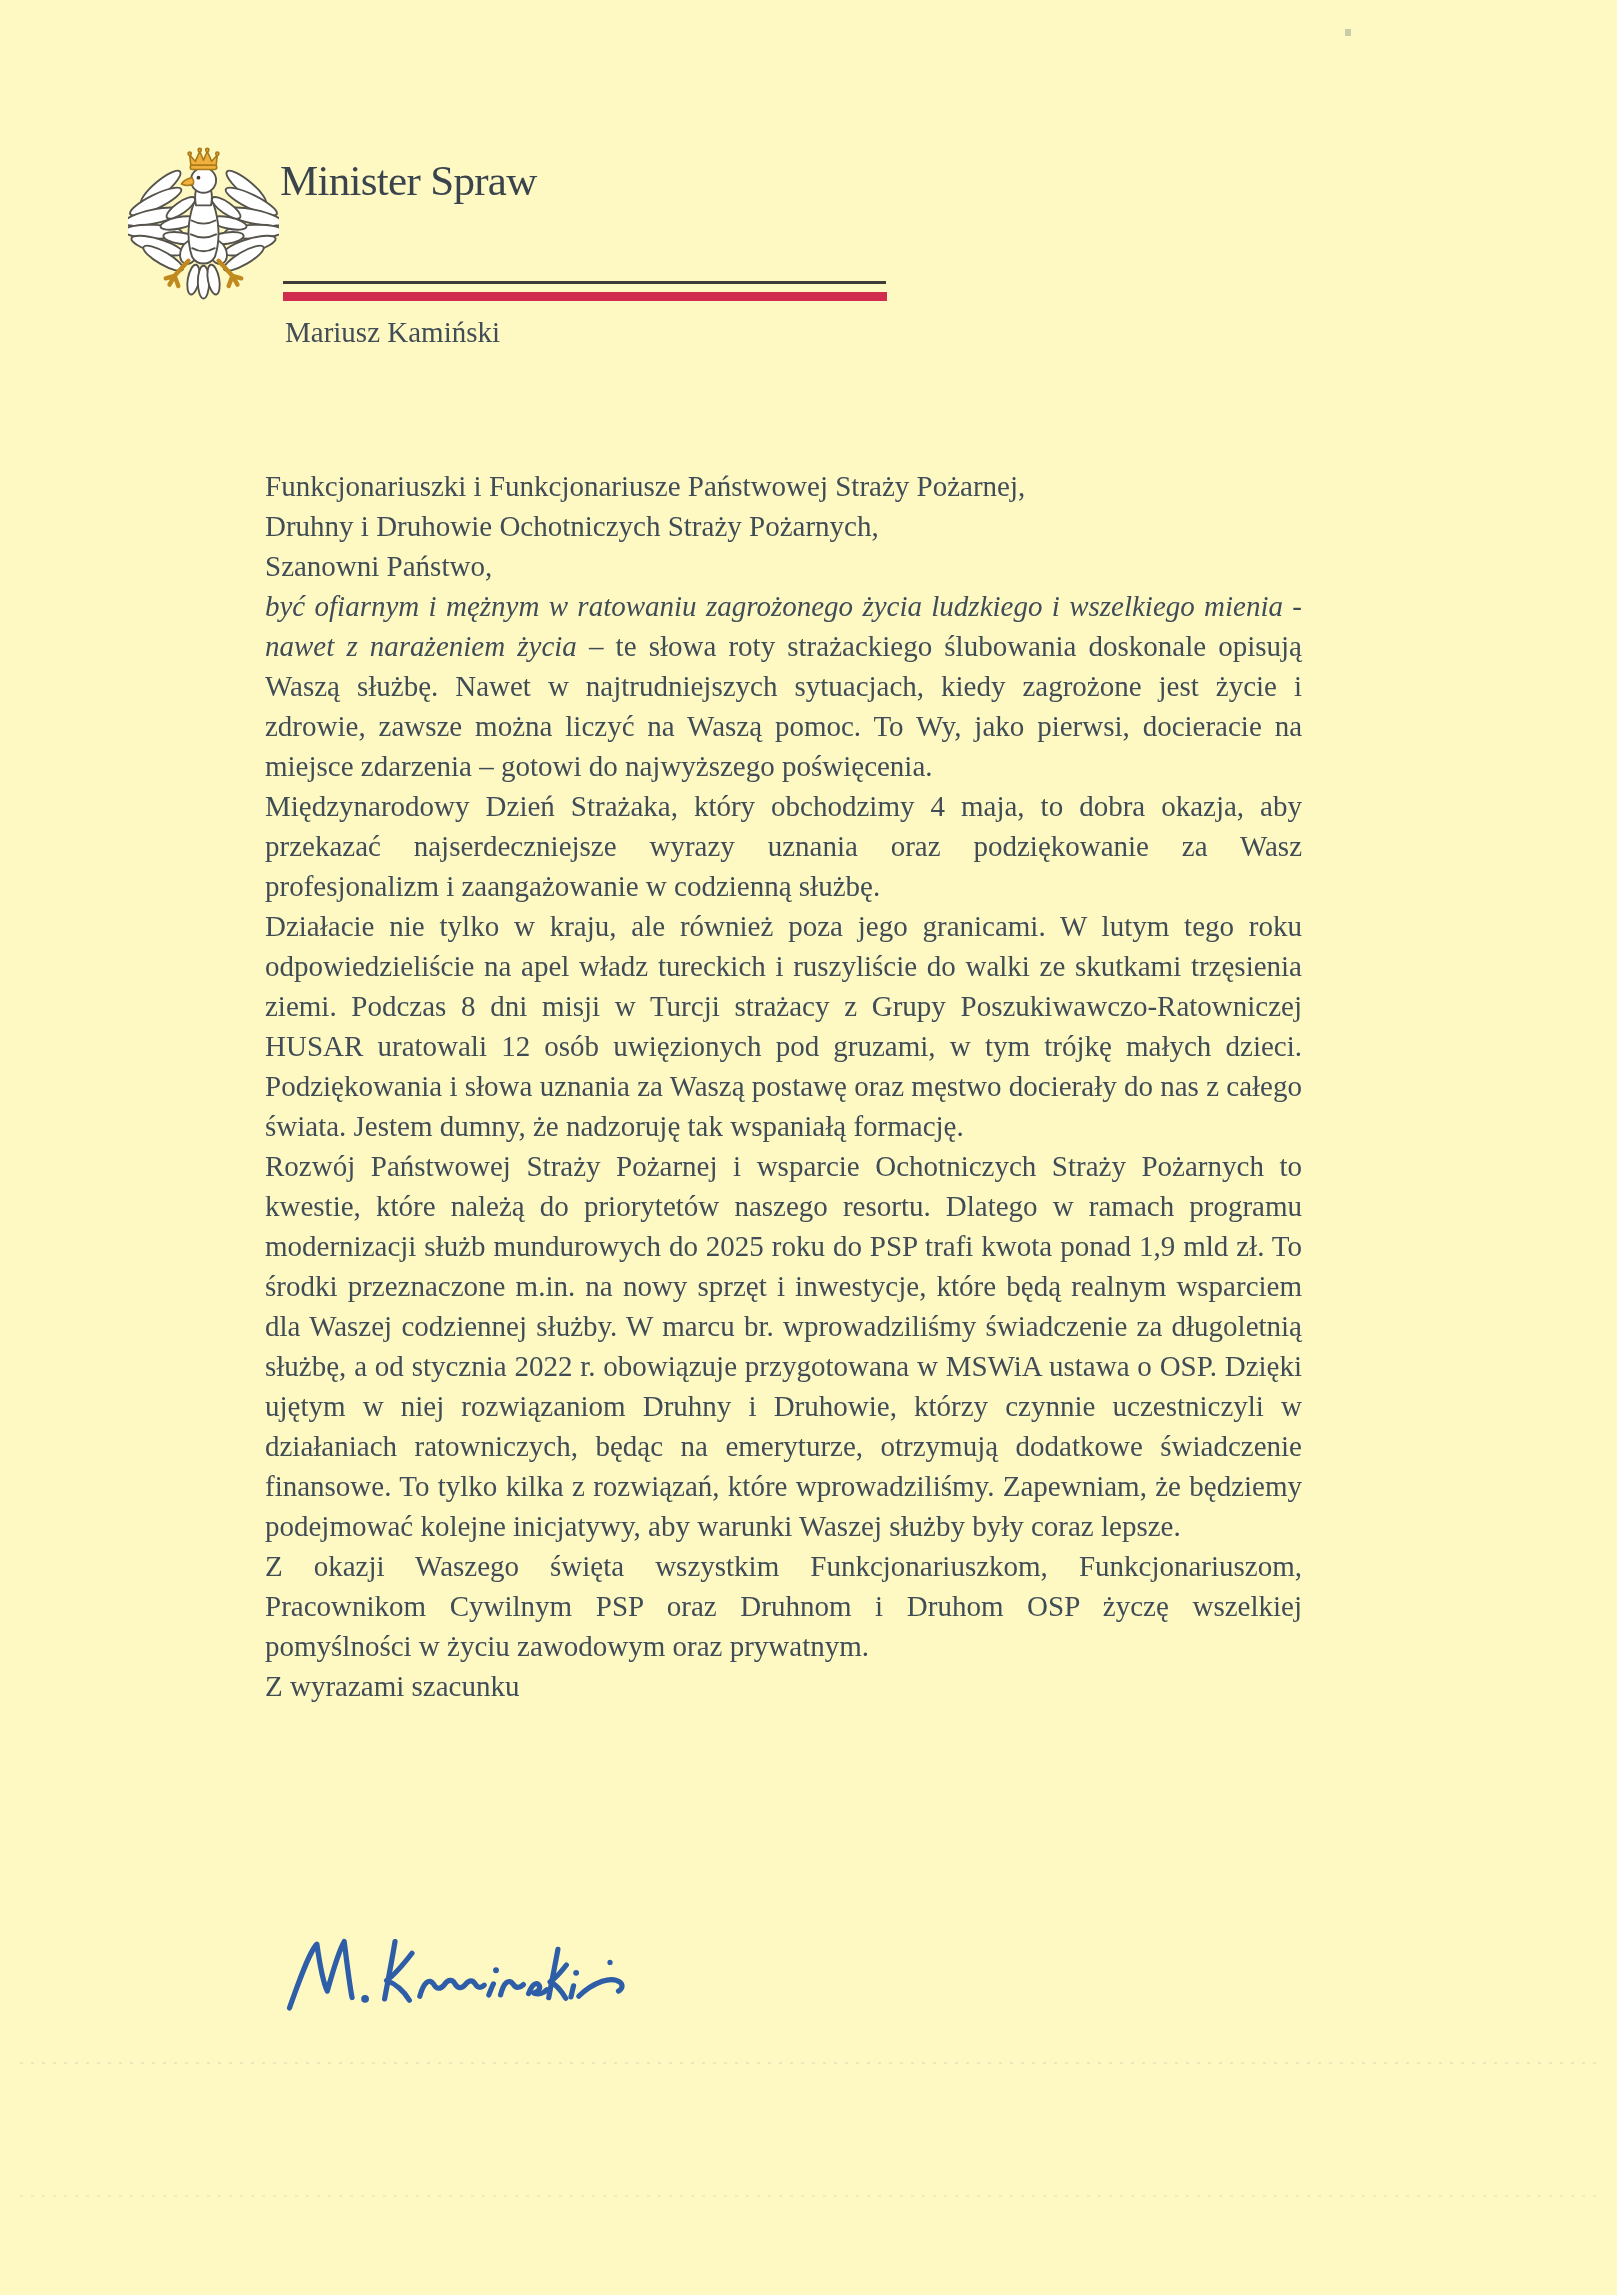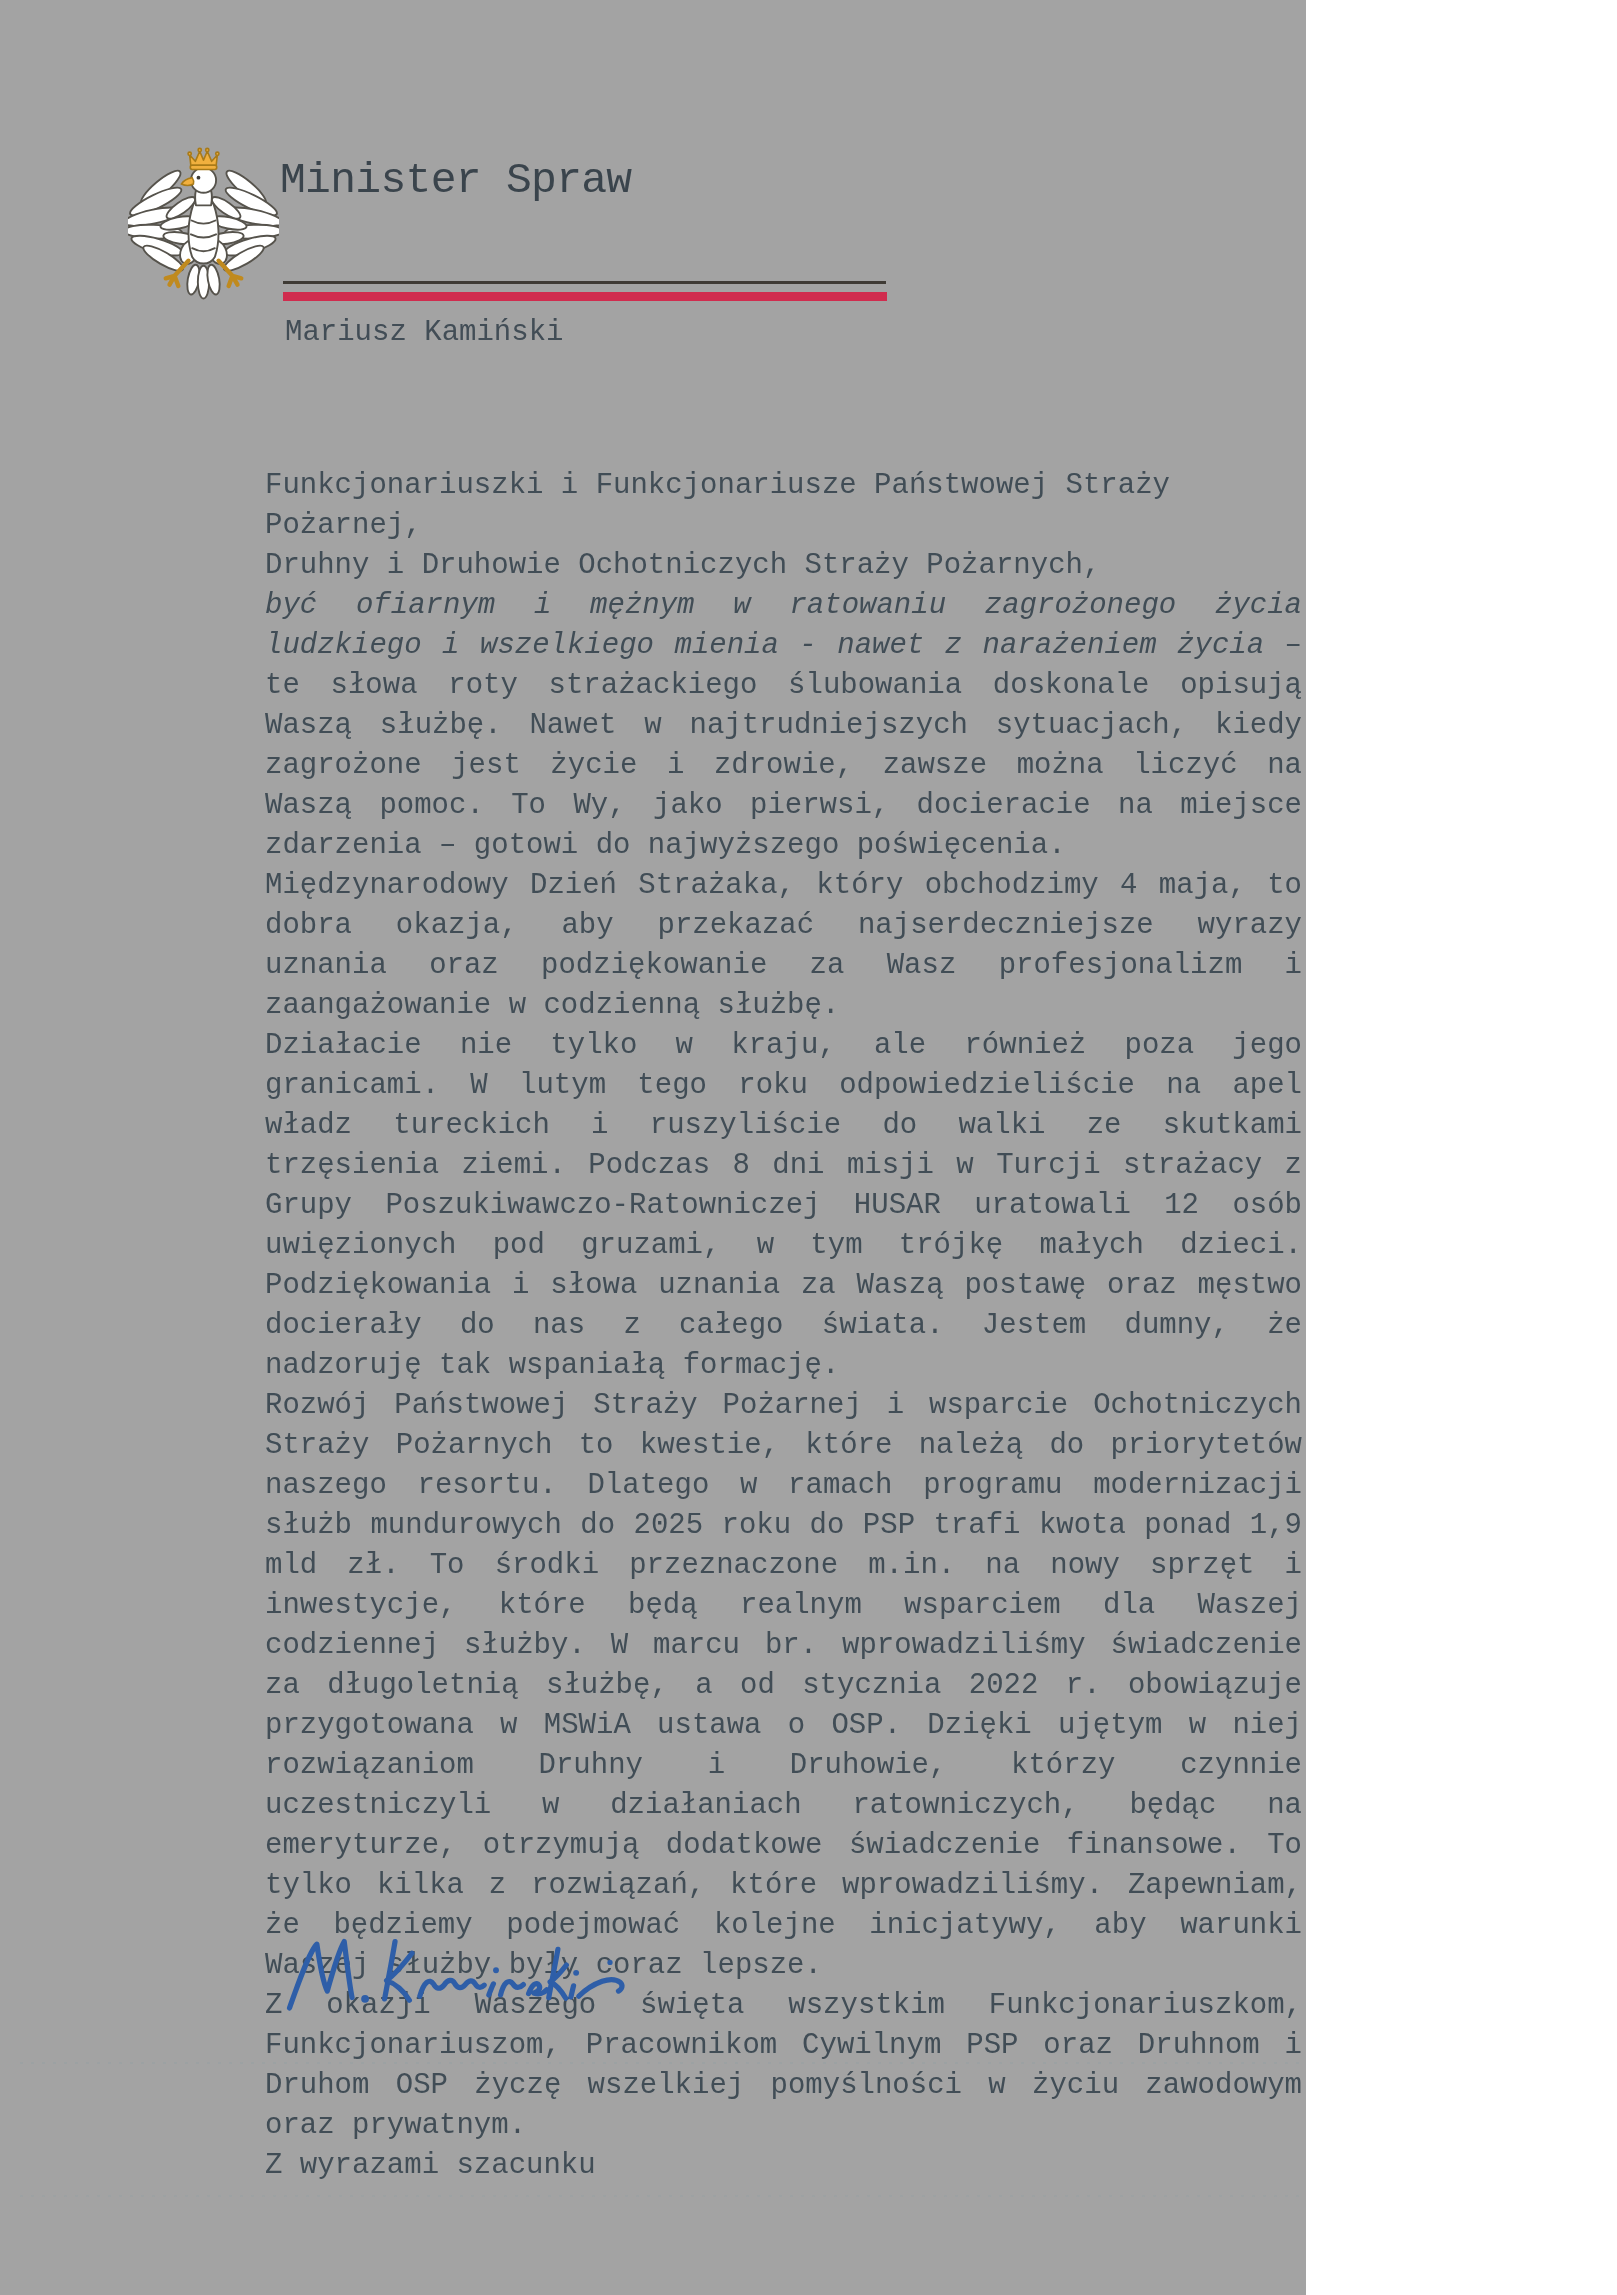--- a/index.html
+++ b/index.html
@@ -1,21 +1,21 @@
 <!DOCTYPE html>
 <html lang="pl" style="font-size:10.4px"><head>
 <meta charset="utf-8">
 <style>
   html,body{margin:0;padding:0;background:#ffffff;}
   .page{
     position:relative;
-    width:1306px;height:2295px;
-    background:#a3a3a3;
+    width:1617px;height:2295px;
+    background:#fef9c3;
     overflow:hidden;
-    font-family:Liberation Mono, monospace;
+    font-family:Liberation Serif, serif;
     color:#43505a;
   }
   
   .emblem{position:absolute;left:128px;top:146px;width:151px;height:159px;}
   .title{
     position:absolute;left:280px;top:153px;
     font-size:43px;line-height:55px;letter-spacing:-0.7px;
     color:#3a444c;font-weight:400;white-space:nowrap;
   }
   .rule-dark{position:absolute;left:283px;top:281px;width:603px;height:2.6px;background:#3f3b35;}
@@ -124,20 +124,21 @@
     <div class="rule-red"></div>
 
     <div class="minister-name">Mariusz Kamiński</div>
   </div>
 
   <div class="letter-body">
 
     <div class="salutation">
       <p>Funkcjonariuszki i Funkcjonariusze Państwowej Straży Pożarnej,</p>
       <p>Druhny i Druhowie Ochotniczych Straży Pożarnych,</p>
+      <p>Szanowni Państwo,</p>
     </div>
 
     <p class="para"><span class="italic">być ofiarnym i mężnym w ratowaniu zagrożonego życia ludzkiego i wszelkiego mienia - nawet z narażeniem życia</span><span> – te słowa roty strażackiego ślubowania doskonale opisują Waszą służbę. Nawet w najtrudniejszych sytuacjach, kiedy zagrożone jest życie i zdrowie, zawsze można liczyć na Waszą pomoc. To Wy, jako pierwsi, docieracie na miejsce zdarzenia – gotowi do najwyższego poświęcenia.</span></p>
 
     <p class="para">Międzynarodowy Dzień Strażaka, który obchodzimy 4 maja, to dobra okazja, aby przekazać najserdeczniejsze wyrazy uznania oraz podziękowanie za Wasz profesjonalizm i zaangażowanie w codzienną służbę.</p>
     <p class="para">Działacie nie tylko w kraju, ale również poza jego granicami. W lutym tego roku odpowiedzieliście na apel władz tureckich i ruszyliście do walki ze skutkami trzęsienia ziemi. Podczas 8 dni misji w Turcji strażacy z Grupy Poszukiwawczo-Ratowniczej HUSAR uratowali 12 osób uwięzionych pod gruzami, w tym trójkę małych dzieci. Podziękowania i słowa uznania za Waszą postawę oraz męstwo docierały do nas z całego świata. Jestem dumny, że nadzoruję tak wspaniałą formację.</p>
     <p class="para">Rozwój Państwowej Straży Pożarnej i wsparcie Ochotniczych Straży Pożarnych to kwestie, które należą do priorytetów naszego resortu. Dlatego w ramach programu modernizacji służb mundurowych do 2025 roku do PSP trafi kwota ponad 1,9 mld zł. To środki przeznaczone m.in. na nowy sprzęt i inwestycje, które będą realnym wsparciem dla Waszej codziennej służby. W marcu br. wprowadziliśmy świadczenie za długoletnią służbę, a od stycznia 2022 r. obowiązuje przygotowana w MSWiA ustawa o OSP. Dzięki ujętym w niej rozwiązaniom Druhny i Druhowie, którzy czynnie uczestniczyli w działaniach ratowniczych, będąc na emeryturze, otrzymują dodatkowe świadczenie finansowe. To tylko kilka z rozwiązań, które wprowadziliśmy. Zapewniam, że będziemy podejmować kolejne inicjatywy, aby warunki Waszej służby były coraz lepsze.</p>
     <p class="para">Z okazji Waszego święta wszystkim Funkcjonariuszkom, Funkcjonariuszom, Pracownikom Cywilnym PSP oraz Druhnom i Druhom OSP życzę wszelkiej pomyślności w życiu zawodowym oraz prywatnym.</p>
 
     <p class="closing">Z wyrazami szacunku</p>

